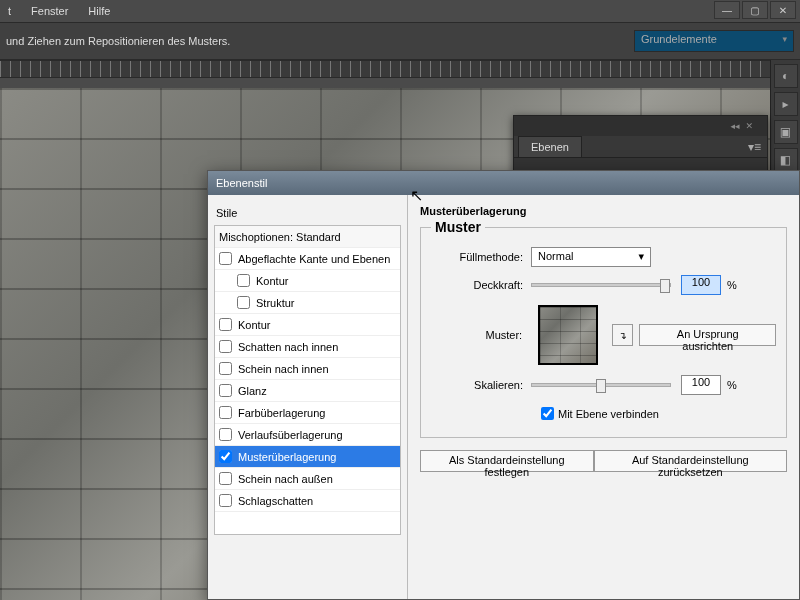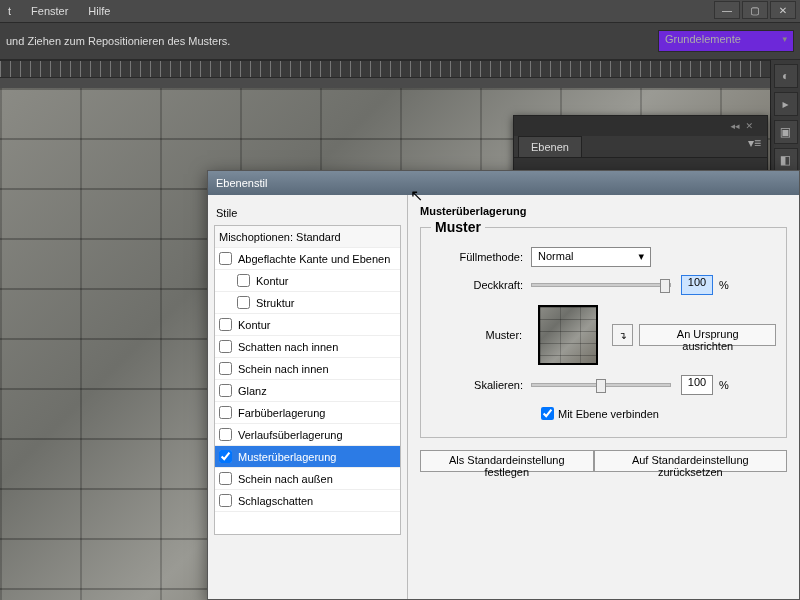--- a/index.html
+++ b/index.html
@@ -3,37 +3,37 @@
 <meta charset="utf-8">
 <style>
 * { margin: 0; padding: 0; box-sizing: border-box; font-family: "Segoe UI", Tahoma, sans-serif; font-size: 11px; }
 body { width: 800px; height: 600px; background: #4a4a4a; overflow: hidden; position: relative; }
 .menubar { height: 22px; background: #4a4a4a; color: #ddd; display: flex; align-items: center; padding: 0 8px; gap: 20px; }
 .menubar span { cursor: default; }
 .window-controls { position: absolute; top: 0; right: 0; height: 22px; display: flex; gap: 2px; padding: 1px 4px; }
 .win-btn { width: 26px; height: 18px; background: #4e4e4e; border: 1px solid #333; color: #ccc; display: flex; align-items: center; justify-content: center; font-size: 10px; }
 .toolbar { height: 38px; background: #404040; border-top: 1px solid #2a2a2a; border-bottom: 1px solid #2a2a2a; display: flex; align-items: center; padding: 0 6px; color: #ddd; }
 .toolbar-right { margin-left: auto; }
-.dropdown { background: #6d28d9; border: 1px solid #2a2a2a; color: #aaa; width: 136px; height: 22px; padding: 2px 18px 2px 6px; position: relative; }
+.dropdown { background: #0c4a6e; border: 1px solid #2a2a2a; color: #aaa; width: 160px; height: 22px; padding: 2px 18px 2px 6px; position: relative; }
 .dropdown::after { content: "▾"; position: absolute; right: 6px; top: 3px; color: #888; font-size: 9px; }
 .ruler-h { position: absolute; top: 60px; left: 0; right: 0; height: 18px; background: #3a3a3a; border-top: 1px solid #2a2a2a; border-bottom: 1px solid #2a2a2a; }
 .ruler-marks { width: 100%; height: 100%; background: repeating-linear-gradient(to right, #777 0 1px, transparent 1px 10px); position: relative; }
 .stone-bg { position: absolute; top: 88px; left: 0; width: 800px; height: 512px;
   background:
     repeating-linear-gradient(to bottom, rgba(0,0,0,0.25) 0 2px, transparent 2px 50px),
     repeating-linear-gradient(to right, rgba(0,0,0,0.2) 0 2px, transparent 2px 80px),
     linear-gradient(135deg, #8b8b85, #6e6f6a 30%, #9a9a94 50%, #747168 70%, #82827b);
 }
 .panel-right { position: absolute; top: 60px; right: 0; width: 30px; height: 540px; background: #3a3a3a; border-left: 1px solid #222; }
 .panel-btn { width: 24px; height: 24px; margin: 4px auto; background: #444; border: 1px solid #2a2a2a; display: flex; align-items: center; justify-content: center; color: #aaa; font-size: 12px; }
 .floating-panel { position: absolute; top: 115px; right: 32px; width: 255px; background: #383838; border: 1px solid #222; box-shadow: 0 2px 8px rgba(0,0,0,0.6); }
 .floating-panel-header { height: 20px; background: #2f2f2f; color: #ccc; padding: 3px 8px; display: flex; align-items: center; }
 .floating-panel-header .spacer { flex: 1; }
 .panel-dock { color: #888; font-size: 9px; margin-right: 6px; }
-.panel-tabs { height: 22px; background: #383838; border-bottom: 1px solid #222; display: flex; align-items: flex-start; }
+.panel-tabs { height: 22px; background: #383838; border-bottom: 1px solid #222; display: flex; align-items: center; }
 .panel-tab { padding: 4px 12px; background: #444; color: #ddd; border: 1px solid #222; border-bottom: none; margin-left: 4px; }
 .panel-menu { margin-left: auto; margin-right: 6px; color: #aaa; font-size: 12px; }
 .dialog { position: absolute; top: 170px; left: 207px; width: 593px; height: 430px; background: #f2f2f2; border: 1px solid #555; box-shadow: 0 4px 16px rgba(0,0,0,0.5); }
 .dialog-titlebar { height: 24px; background: linear-gradient(#7a8a9a, #5a6a7a); color: #fff; padding: 4px 8px; font-size: 12px; display: flex; align-items: center; }
 .dialog-body { display: flex; height: calc(100% - 24px); }
 .dialog-left { width: 200px; border-right: 1px solid #bbb; padding: 8px 6px; }
 .styles-header { font-size: 11px; color: #000; padding: 4px 2px 6px 2px; }
 .styles-box { border: 1px solid #bbb; background: #fff; height: 310px; overflow: auto; }
 .styles-box .row { height: 22px; display: flex; align-items: center; padding: 0 4px; border-bottom: 1px solid #eee; white-space: nowrap; }
 .styles-box .row.selected { background: #2c7be5; color: #fff; }
@@ -43,21 +43,21 @@
 .dialog-right { flex: 1; padding: 10px 12px; }
 .section-title { font-weight: bold; font-size: 11px; margin-bottom: 2px; }
 fieldset { border: 1px solid #bbb; padding: 8px 10px 10px 10px; margin-bottom: 12px; }
 fieldset legend { font-weight: bold; font-size: 14px; padding: 0 4px; }
 .form-row { display: flex; align-items: center; height: 28px; }
 .form-row .lab { width: 100px; text-align: right; padding-right: 8px; }
 .select-box { border: 1px solid #888; background: #fff; height: 20px; width: 120px; padding: 2px 6px; position: relative; }
 .select-box::after { content: "▾"; position: absolute; right: 6px; top: 2px; }
 .slider { width: 140px; height: 4px; background: #ccc; border: 1px solid #aaa; position: relative; margin-right: 10px; }
 .slider .thumb { position: absolute; top: -5px; width: 10px; height: 14px; background: #eee; border: 1px solid #888; }
-.num-input { width: 32px; height: 20px; border: 1px solid #888; text-align: center; background: #fff; }
+.num-input { width: 40px; height: 20px; border: 1px solid #888; text-align: center; background: #fff; }
 .num-input.sel { background: #cde4ff; border-color: #2c7be5; }
 .pct { margin-left: 6px; }
 .swatch-row { display: flex; align-items: center; margin: 6px 0; }
 .swatch { width: 60px; height: 60px; border: 2px solid #000; margin: 0 8px;
   background:
     repeating-linear-gradient(to bottom, rgba(0,0,0,0.25) 0 1px, transparent 1px 12px),
     repeating-linear-gradient(to right, rgba(0,0,0,0.2) 0 1px, transparent 1px 20px),
     linear-gradient(135deg, #8b8b85, #6e6f6a 30%, #9a9a94 60%, #747168);
 }
 .icon-btn { width: 22px; height: 22px; border: 1px solid #999; background: #f4f4f4; display: flex; align-items: center; justify-content: center; font-size: 10px; margin: 0 6px; }

